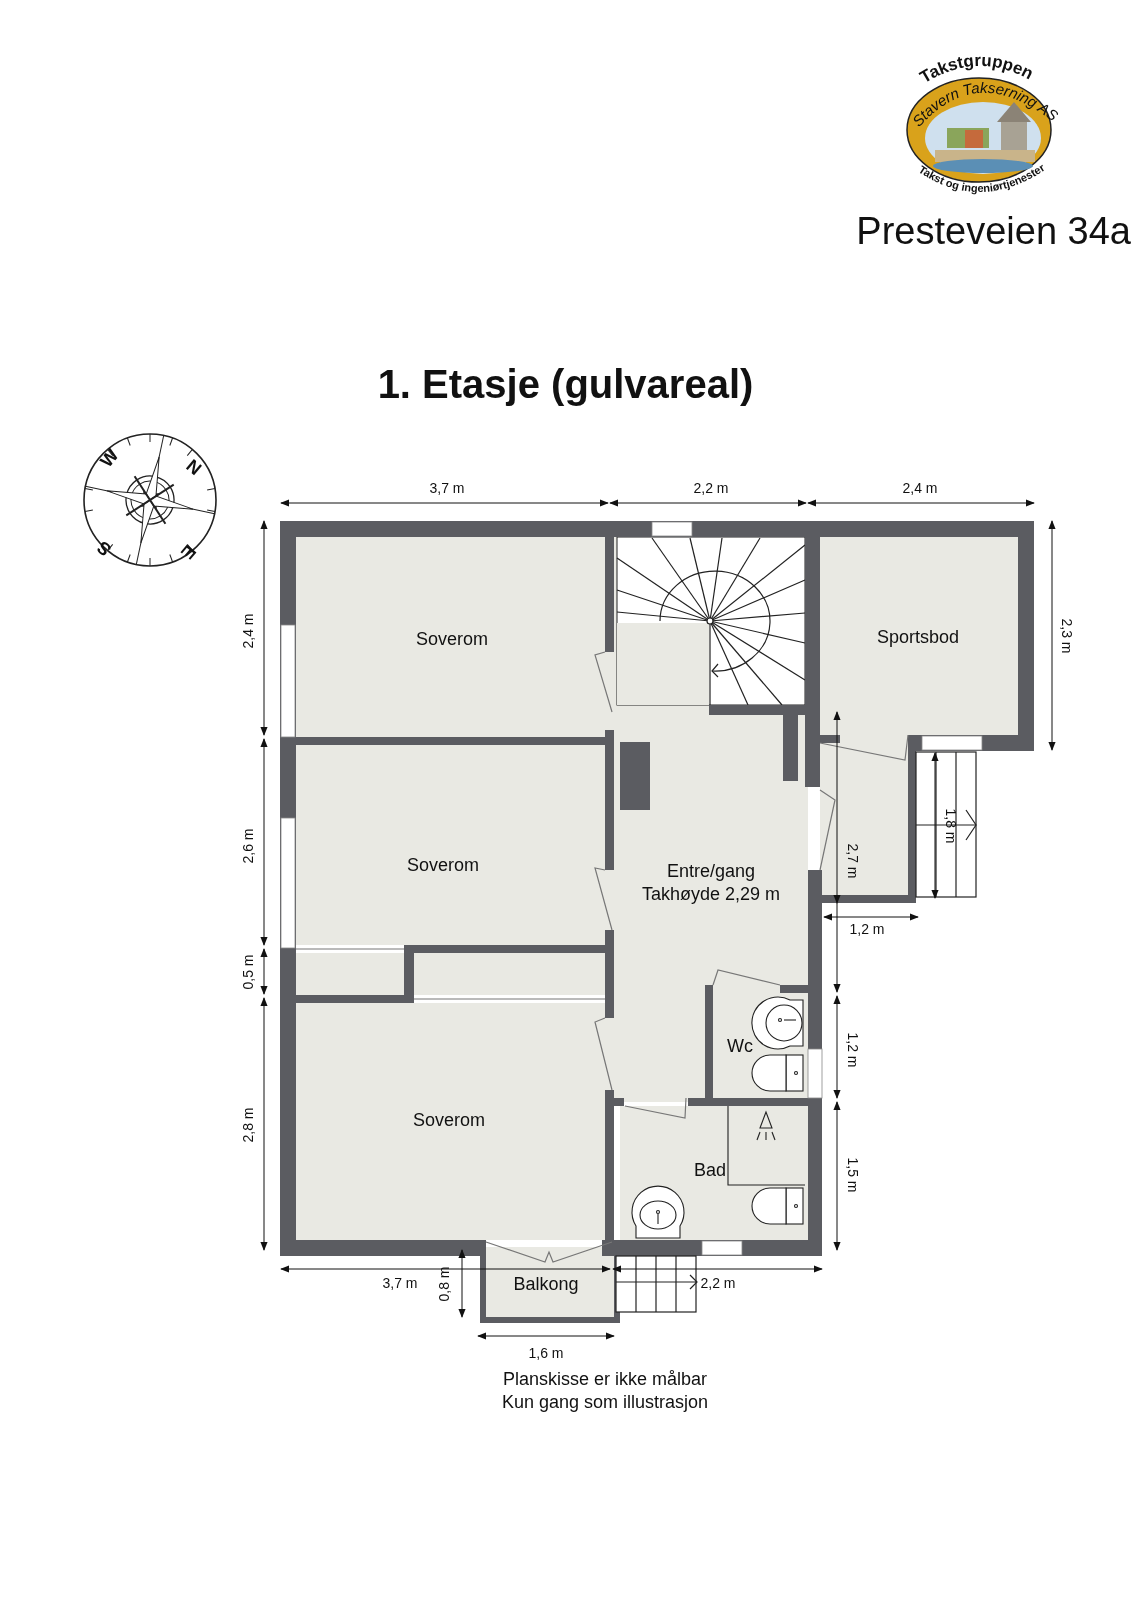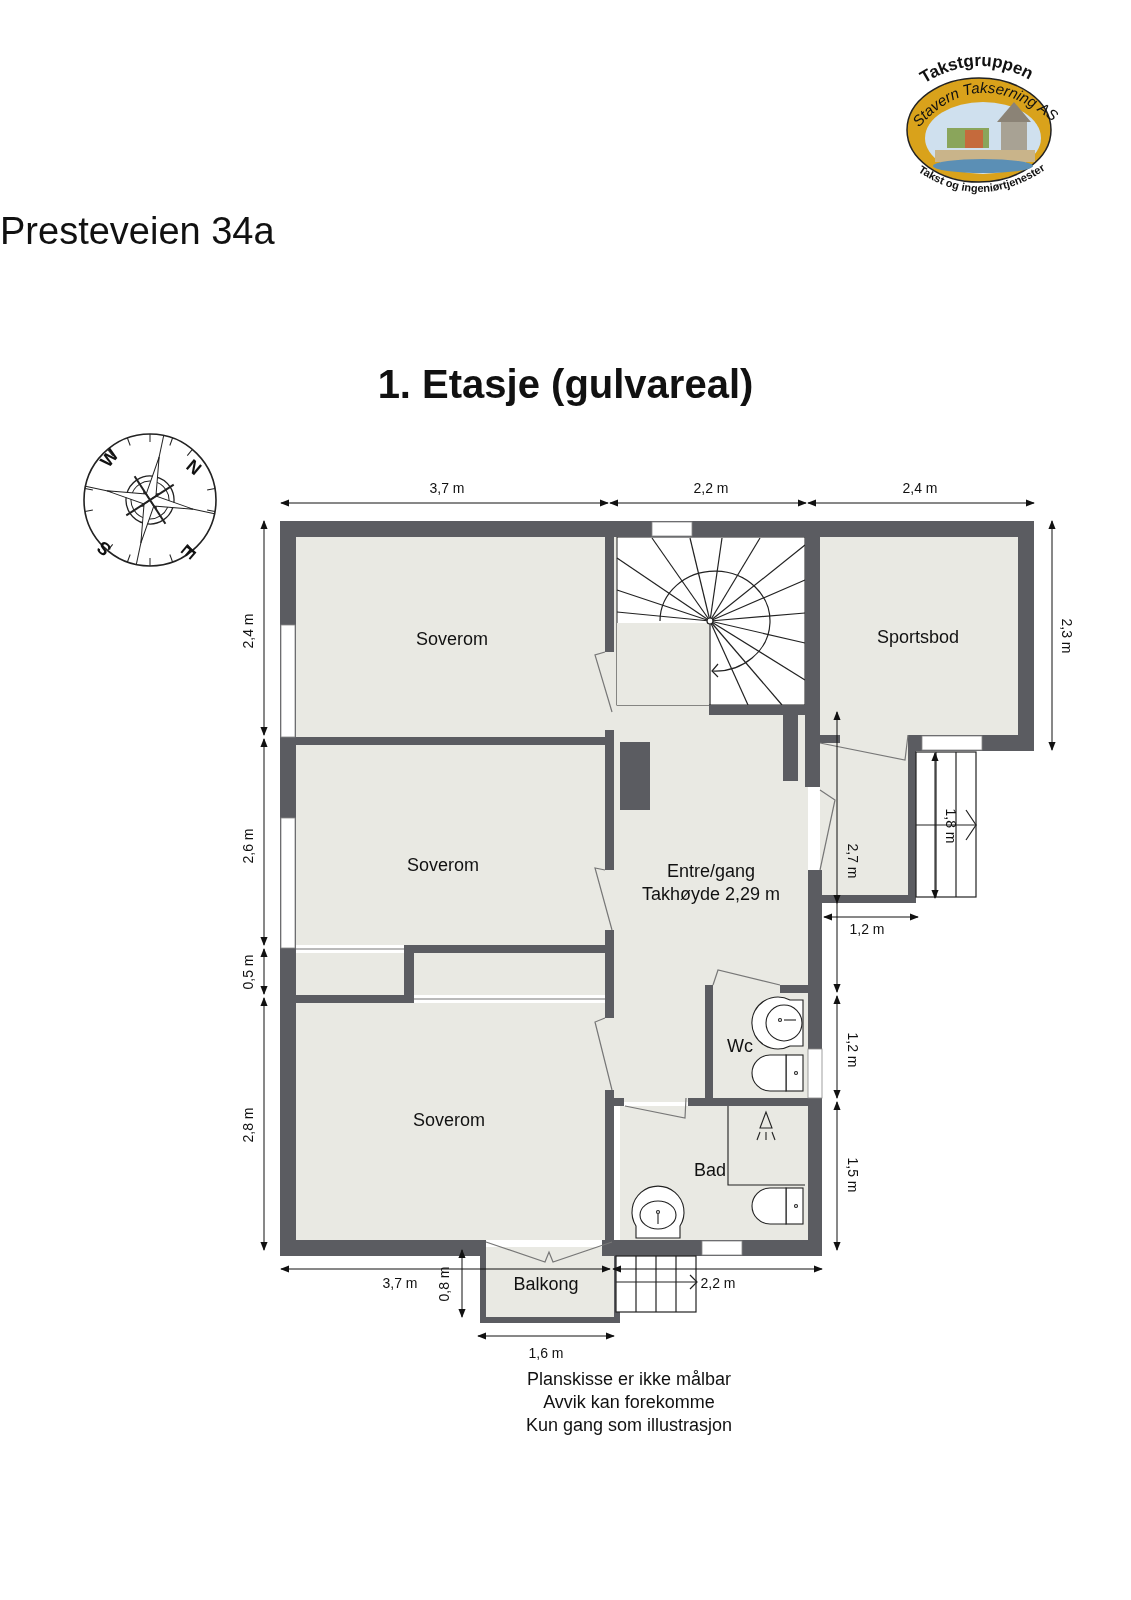--- a/index.html
+++ b/index.html
@@ -1,22 +1,22 @@
 <!DOCTYPE html>
 <html><head>
 <meta charset="utf-8">
 <style>
   html, body { margin: 0; padding: 0; background: #ffffff; }
   body { width: 1131px; height: 1600px; position: relative; overflow: hidden;
          font-family: "Liberation Sans", "DejaVu Sans", sans-serif; color: #111; }
-  .title { position: absolute; left: 0; width: 1131px; text-align: left; top: 210px;
+  .title { position: absolute; left: 0; width: 1131px; text-align: right; top: 210px;
            font-size: 38px; font-weight: normal; margin: 0; }
   .subtitle { position: absolute; left: 0; width: 1131px; text-align: center; top: 362px;
               font-size: 40px; margin: 0; }
-  .disclaimer { position: absolute; left: 464px; width: 330px; text-align: center; top: 1368px;
+  .disclaimer { position: absolute; left: 440px; width: 330px; text-align: center; top: 1368px;
                 font-size: 18px; line-height: 23px; }
   .disclaimer div { white-space: nowrap; }
   svg.plan { position: absolute; left: 0; top: 0; }
   .lbl { font-family: "Liberation Sans", sans-serif; fill: #111; }
   .logo { position: absolute; left: 905px; top: 50px; }
   .compass { position: absolute; left: 80px; top: 430px; }
 </style>
 </head>
 <body>
 
@@ -293,15 +293,14 @@
     <text class="lbl" x="0" y="0" transform="translate(848,1175) rotate(90)">1,5 m</text>
     <text class="lbl" x="400" y="1288">3,7 m</text>
     <text class="lbl" x="718" y="1288">2,2 m</text>
     <text class="lbl" x="0" y="0" transform="translate(449,1284) rotate(-90)">0,8 m</text>
     <text class="lbl" x="546" y="1358">1,6 m</text>
   </g>
 </svg>
 
 <div class="disclaimer">
   <div>Planskisse er ikke målbar</div>
-  <div>Avvik kan forekomme</div>
   <div>Kun gang som illustrasjon</div>
 </div>
 
 </body></html>

